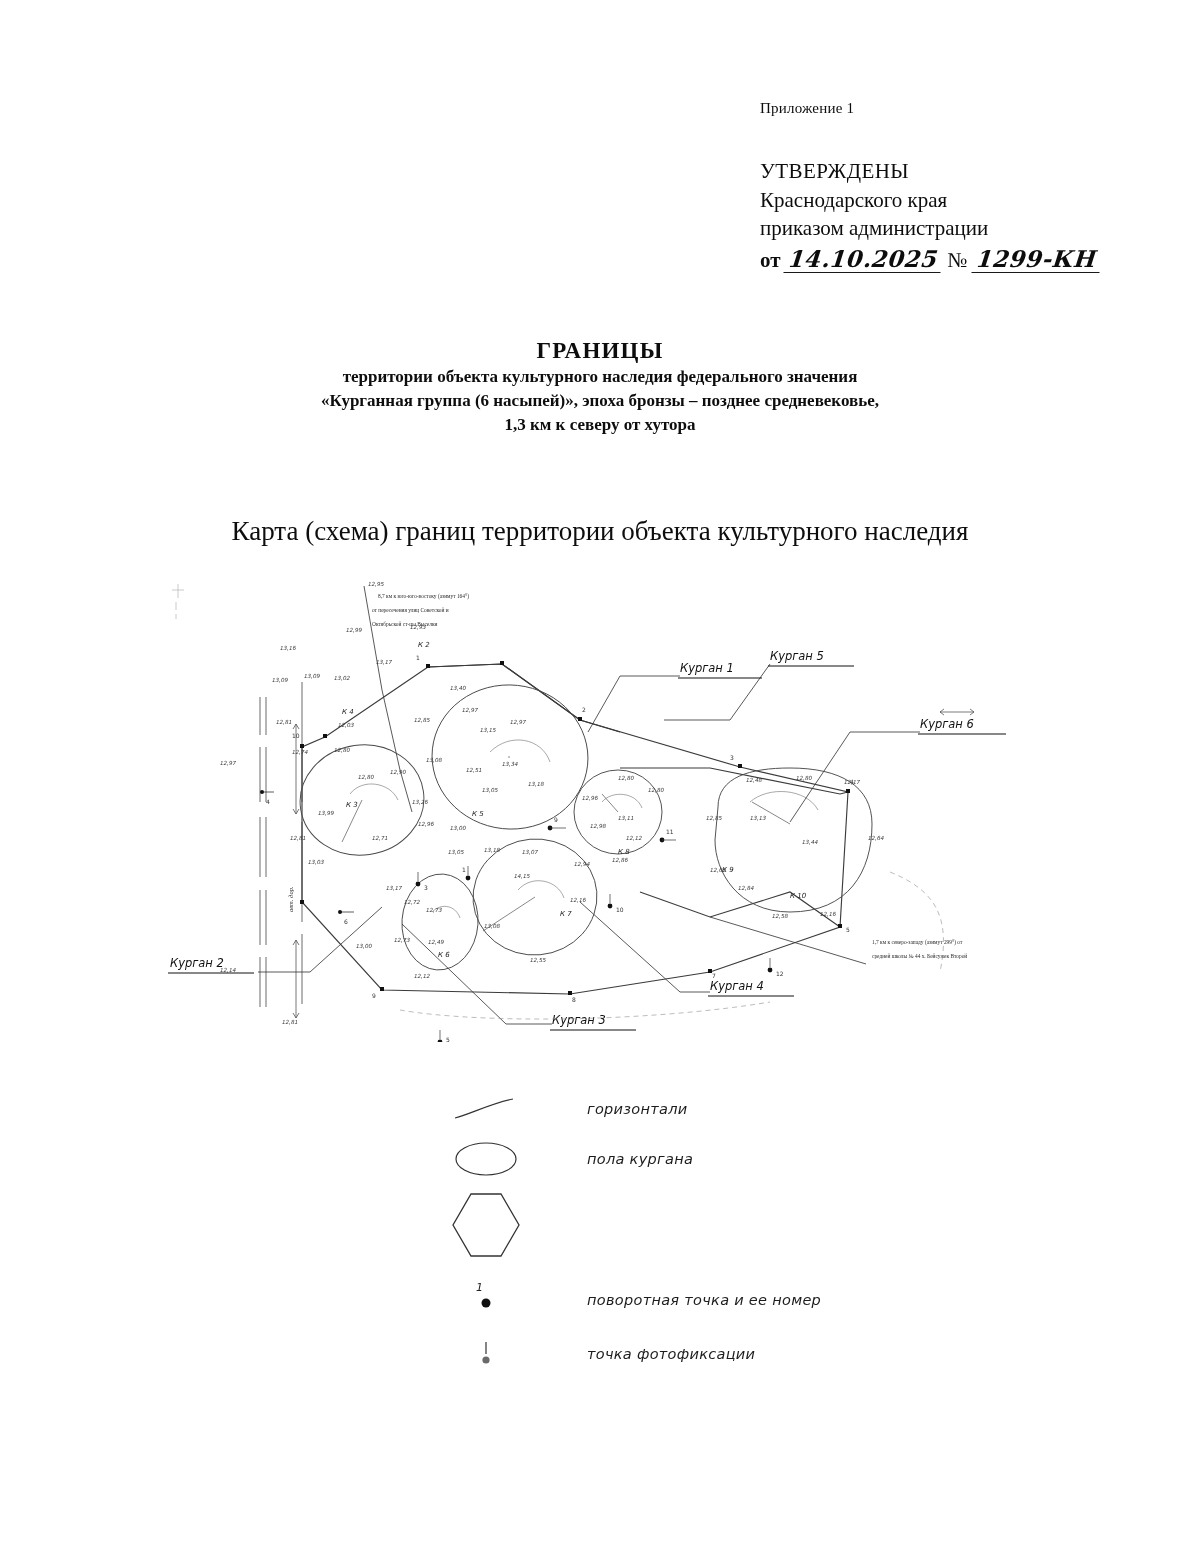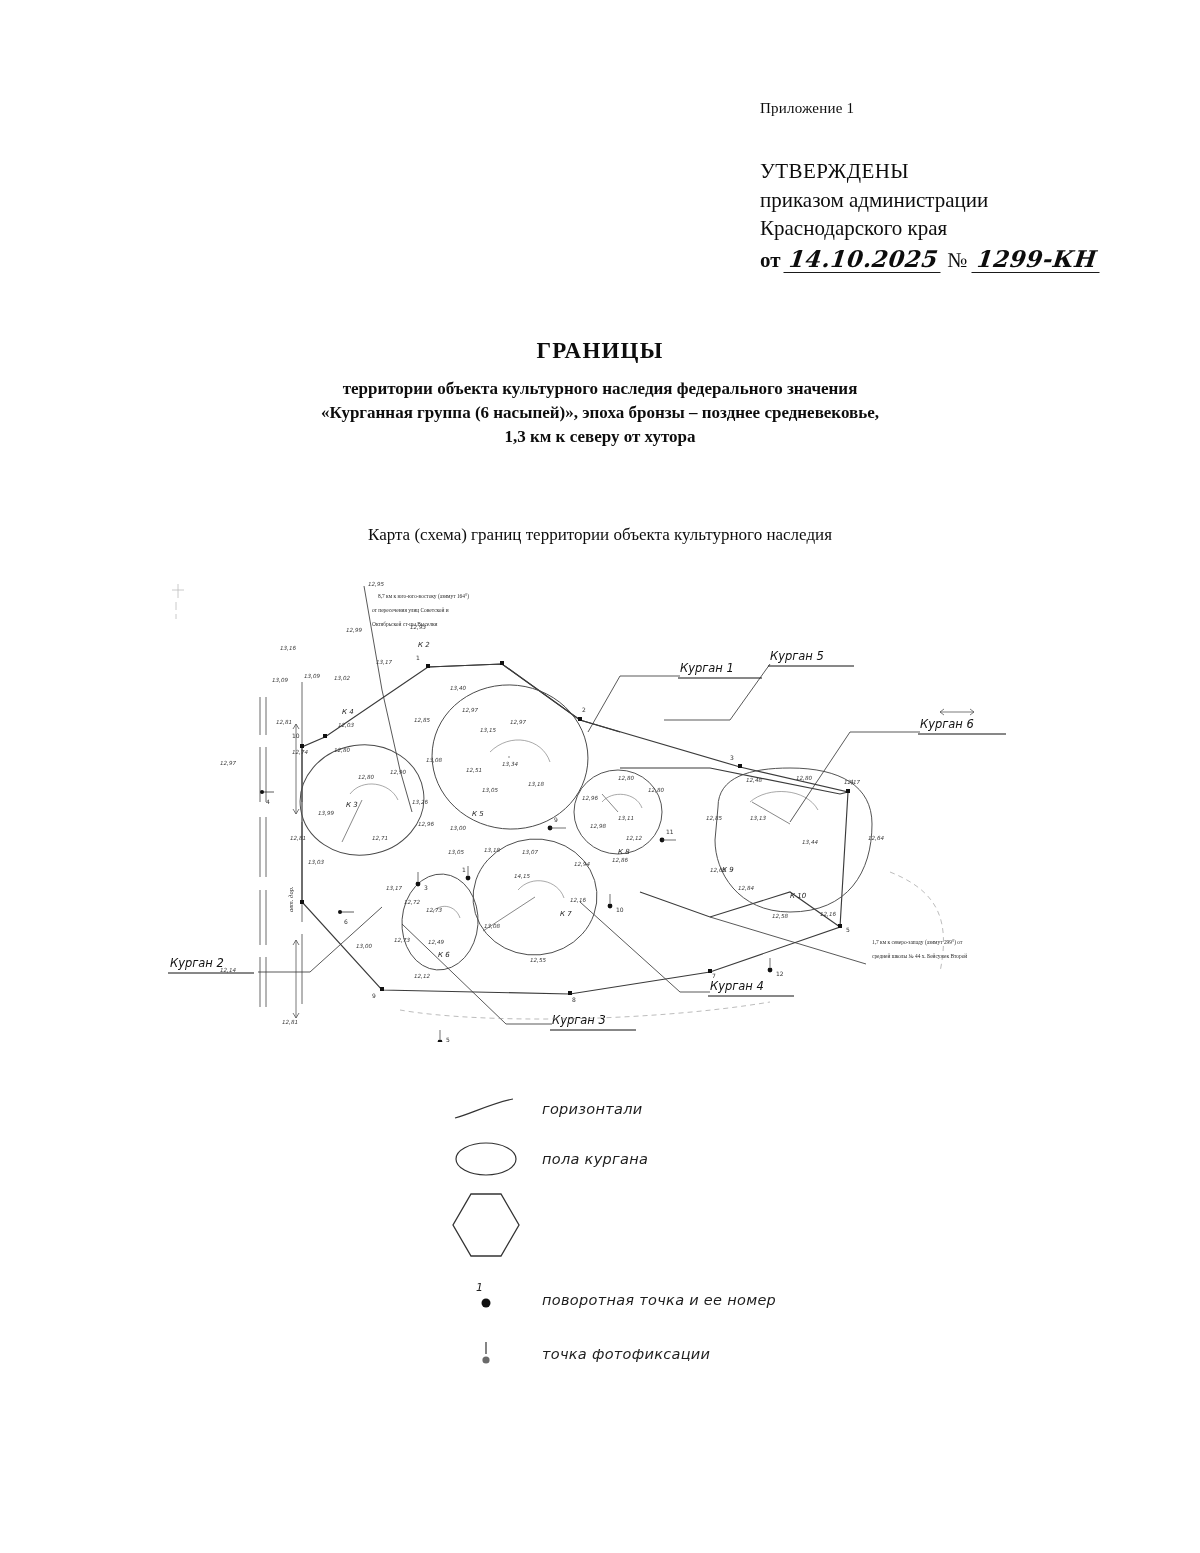--- a/index.html
+++ b/index.html
@@ -65,36 +65,35 @@
     position: absolute;
     left: 0;
     top: 338px;
     width: 1200px;
     text-align: center;
   }
   .doc-title {
     font-size: 23px;
     font-weight: bold;
     letter-spacing: 1.2px;
-    margin-bottom: 13px;
+    margin-bottom: 1px;
   }
   .doc-subtitle {
     font-size: 17px;
     font-weight: bold;
     line-height: 1.40;
     padding: 0 120px;
   }
   .map-caption {
     position: absolute;
     left: 0;
     top: 516px;
     width: 1200px;
     text-align: center;
-    font-size: 17px;
-    margin-top: 9px;
+    font-size: 27px;
   }
 
   
   .map-area {
     position: absolute;
     left: 150px;
     top: 572px;
     width: 1000px;
     height: 470px;
   }
@@ -150,20 +149,21 @@
     letter-spacing: 1.6px;
     margin-left: 108px;
     margin-bottom: 26px;
     color: #1a1a1a;
   }
   .legend-row {
     display: flex;
     align-items: center;
     min-height: 46px;
     margin-bottom: 4px;
+    gap: 45px;
   }
   .legend-sym {
     width: 112px;
     flex: 0 0 112px;
     display: flex;
     align-items: center;
     justify-content: center;
     position: relative;
   }
   .legend-text {
@@ -186,22 +186,22 @@
     font-style: italic;
     color: #222;
   }
 </style>
 </head>
 <body>
 
 <div class="header-block">
   <div class="appendix-line">Приложение 1</div>
   <div class="approved-title">УТВЕРЖДЕНЫ</div>
+  <div class="approved-line">Краснодарского края</div>
   <div class="approved-line">приказом администрации</div>
-  <div class="approved-line">Краснодарского края</div>
   <div class="from-row">
     <span class="from-label">от</span>
     <span class="hand">14.10.2025</span>
     <span class="num-sign">№</span>
     <span class="hand">1299-КН</span>
   </div>
 </div>
 
 <div class="title-wrap">
   <div class="doc-title">ГРАНИЦЫ</div>

